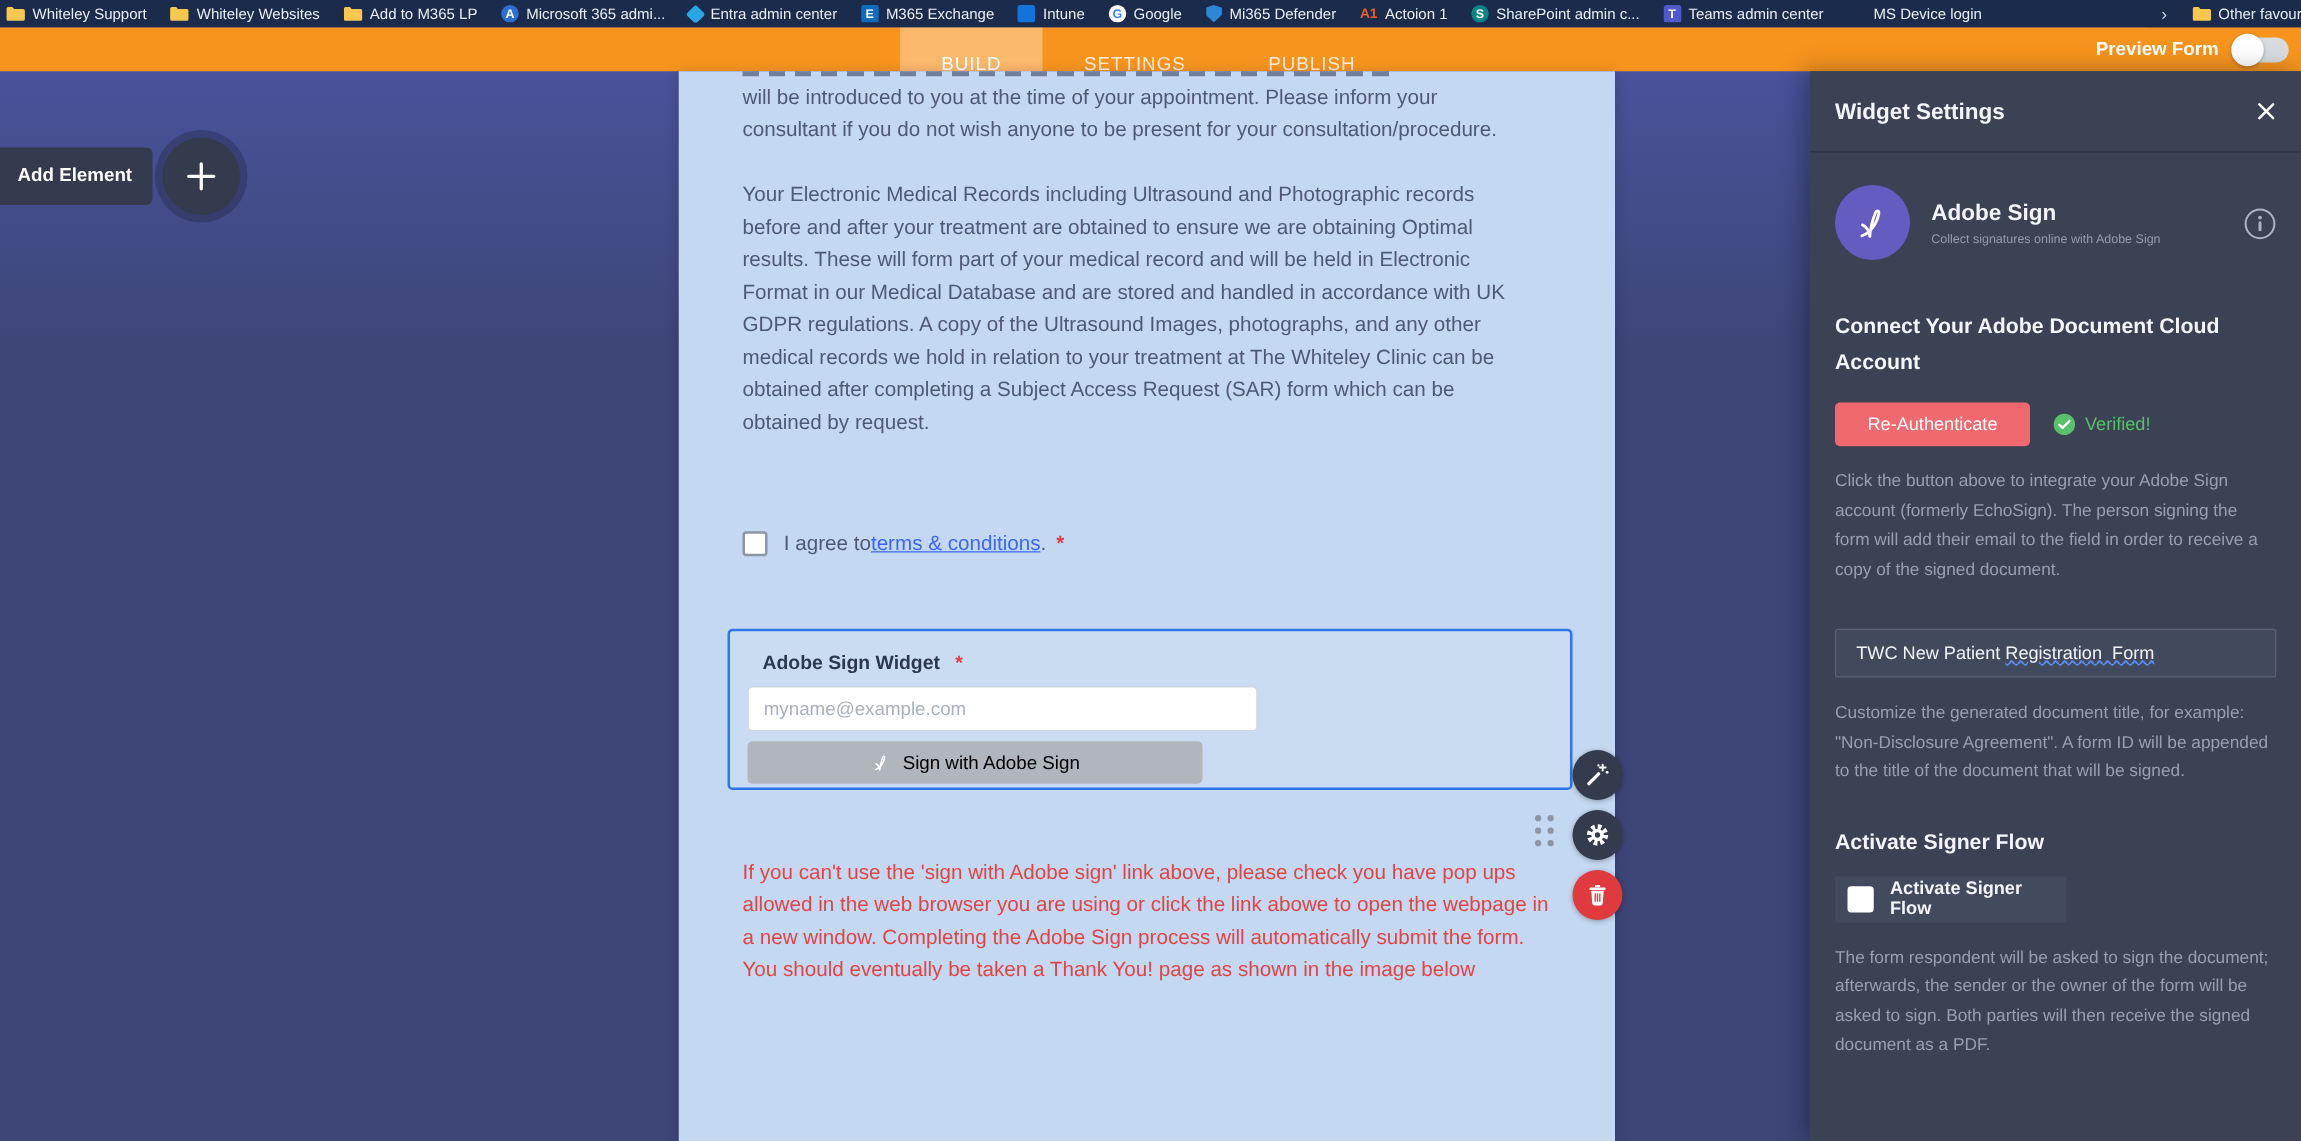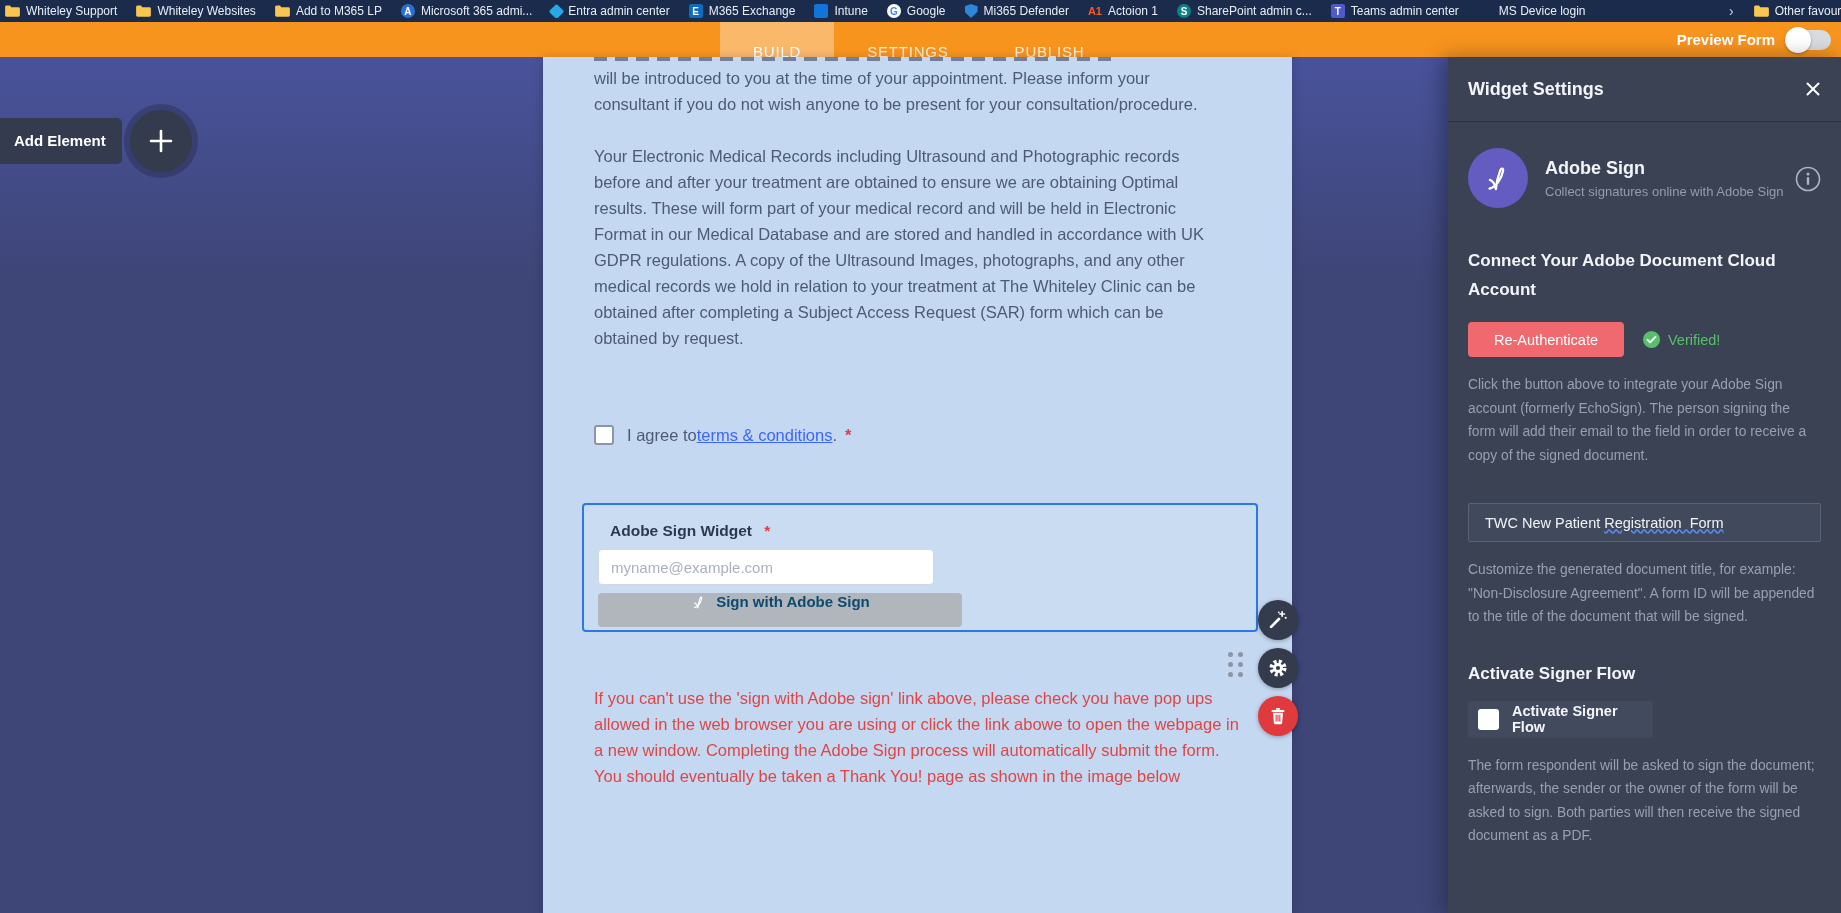--- a/index.html
+++ b/index.html
@@ -60,26 +60,26 @@
     margin-bottom:26px; white-space:pre-wrap; }
   .agree-row { margin-top:74px; display:flex; align-items:center; font-size:16.5px; color:#4e5a73; }
   .form-checkbox { width:20px; height:20px; background:#fff; border:2px solid #8d96a5;
     border-radius:3px; margin-right:13px; cursor:pointer; flex:0 0 auto; }
   .agree-link { color:#3b66ff; text-decoration:underline; cursor:pointer; }
   .required-star { color:#e03e3e; font-weight:bold; margin-left:8px; }
 
   .widget-box { position:relative; margin:58px 0 0 -12px; width:676px; height:129px;
     border:2px solid #2e77e5; border-radius:4px; background:rgba(255,255,255,.10); padding:17px 14px 0 14px; }
   .widget-label-row { font-size:15.5px; font-weight:bold; color:#2c3850; margin-left:12px; }
-  .widget-email { display:block; margin-top:9px; width:336px; height:36px; border:1px solid #d0d7e2;
+  .widget-email { display:block; margin-top:9px; width:408px; height:36px; border:1px solid #d0d7e2;
     border-radius:4px; background:#fff; font-size:15px; padding:0 12px; color:#333;
     font-family:"Liberation Sans",sans-serif; }
   .widget-email::placeholder { color:#a9b1bf; }
   .sign-btn { margin-top:8px; width:364px; height:34px; background:#b1b6bd; border:none; border-radius:4px;
-    color:#0c4a6e; font-size:15px; font-weight:bold; display:flex; justify-content:center;
+    color:#000000; font-size:15px; font-weight:normal; display:flex; align-items:center; justify-content:center;
     gap:8px; cursor:pointer; font-family:"Liberation Sans",sans-serif; }
 
   .warning-text { margin-top:53px; font-size:16.5px; line-height:26px; color:#e04545; width:645px;
     white-space:pre-wrap; }
 
   .drag-handle { position:absolute; left:1228px; top:652px; display:grid;
     grid-template-columns:5px 5px; grid-template-rows:5px 5px 5px; gap:5px; cursor:grab; }
   .drag-handle span { background:#8d95a5; border-radius:50%; display:block; }
 
   .action-btn { position:absolute; left:1258px; width:40px; height:40px; border-radius:50%;
@@ -94,21 +94,21 @@
   .panel-header { height:65px; display:flex; align-items:center; justify-content:space-between;
     padding:0 20px; border-bottom:1px solid #2d3443;gap:25px; }
   .panel-title { font-size:18px; font-weight:bold; color:#f4f4fb; }
   .close-icon { cursor:pointer; display:flex; }
   .panel-body { padding:0 20px; }
   .widget-info { display:flex; align-items:center; padding:26px 0 24px 0; position:relative; }
   .adobe-circle { width:60px; height:60px; border-radius:50%; background:#655cc2; flex:0 0 auto;
     display:flex; align-items:center; justify-content:center; }
   .widget-info-text { margin-left:17px; }
   .widget-info-title { font-size:18px; font-weight:bold; color:#f4f4fb; }
-  .widget-info-sub { font-size:13px; color:#959da9; margin-top:5px; }
+  .widget-info-sub { font-size:10px; color:#959da9; margin-top:5px; }
   .info-icon { position:absolute; right:0; top:44px; cursor:pointer; display:flex; }
 
   .section-heading { font-size:17px; font-weight:bold; line-height:29px; color:#f4f4fb; width:330px; }
   .connect-section { margin-top:14px; }
   .auth-row { margin-top:18px; display:flex; align-items:center; }
   .reauth-btn { background:#f0696f; color:#fff; border:none; border-radius:4px; height:35px;
     padding:0 26px; font-size:14.5px; cursor:pointer; font-family:"Liberation Sans",sans-serif; }
   .verified-wrap { display:flex; align-items:center; gap:7px; margin-left:18px; }
   .verified-text { color:#58c06a; font-size:14.5px; }
   .panel-desc { margin-top:16px; font-size:13.8px; line-height:23.5px; color:#98a0ae; width:352px; }

